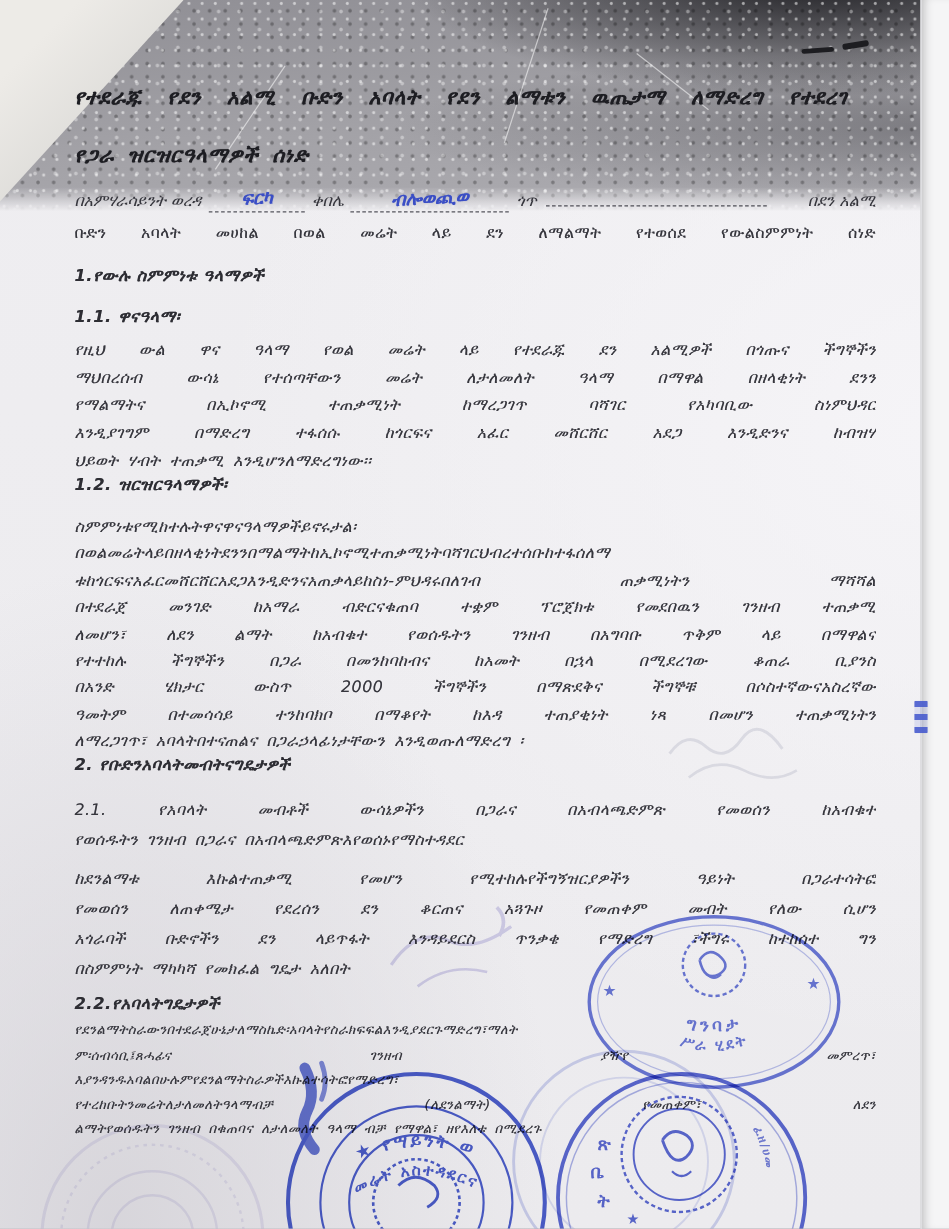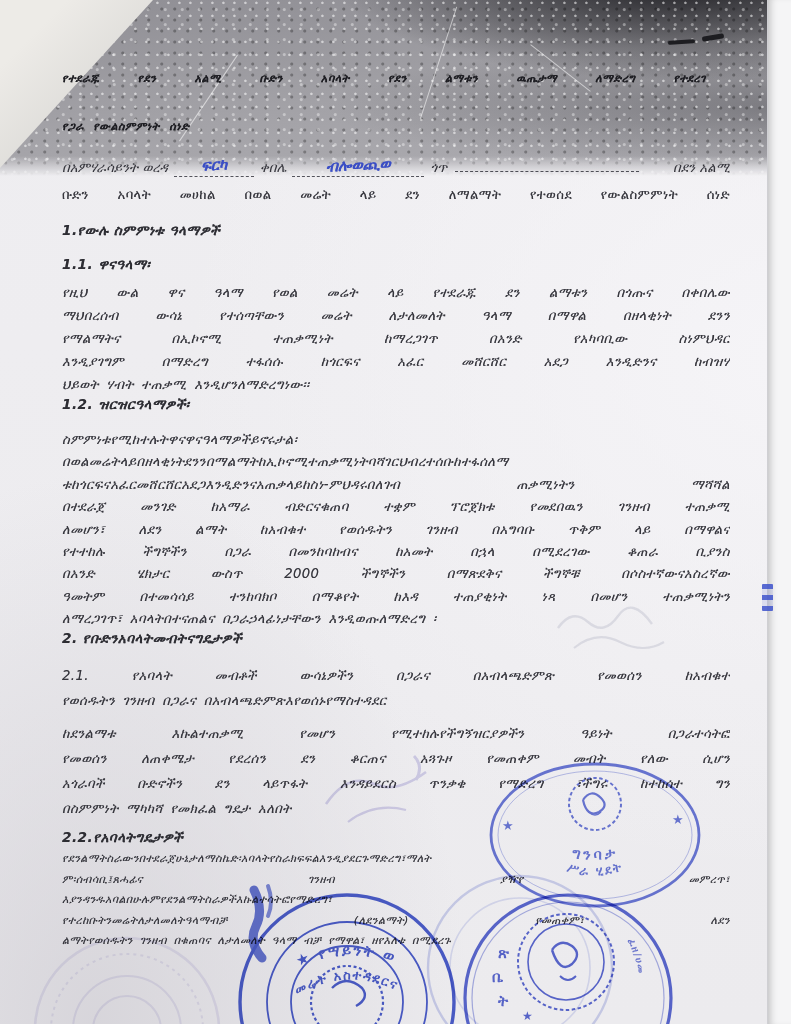--- a/index.html
+++ b/index.html
@@ -39,21 +39,21 @@
     position:absolute; right:0; top:0; width:23px; height:100%;
     background:#f5f5f6; border-left:1px solid #cfcfd3;
     box-shadow:inset 7px 0 9px -6px rgba(0,0,0,.28); z-index:30;
   }
   
   .abs{position:absolute; left:62px; width:668px;}
   .h{position:absolute; left:62px; font-weight:bold; font-style:italic;
      font-size:13.6px; letter-spacing:.5px; color:#2d2d33;
      text-shadow:0 0 .5px rgba(45,45,55,.55);}
   .bandtitle{z-index:3; color:#1d1d22; font-weight:bold; font-style:italic;
-     font-size:11px; letter-spacing:.6px; word-spacing:5px;
+     font-size:17px; letter-spacing:.6px; word-spacing:5px;
      text-shadow:0 0 .6px rgba(20,20,25,.7);}
   .spread{text-align:justify; text-align-last:justify;}
   .tblock{position:absolute; left:62px; width:668px; font-style:italic;}
   .tline{font-size:13.2px; letter-spacing:.4px; word-spacing:3px;
      color:#36363d; text-shadow:0 0 .5px rgba(50,50,60,.5);
      text-align:justify; text-align-last:justify; white-space:nowrap; overflow:hidden;}
   .tblock .tline:last-child{text-align-last:left;}
   .lh23{line-height:23px;} .lh224{line-height:22.4px;} .lh25{line-height:25px;}
   .lh206{line-height:20.6px; font-size:11px;}
   
@@ -86,43 +86,43 @@
     <div class="scratch" style="left:438px;top:4px;height:118px;transform:rotate(18deg);"></div>
     <div class="scratch" style="left:560px;top:30px;height:76px;transform:rotate(-52deg);"></div>
     <div class="scratch" style="left:208px;top:46px;height:104px;transform:rotate(34deg);"></div>
   </div>
   <div id="fold"></div>
 
   <div class="inkdash" style="left:668px;top:40px;width:27px;height:4px;transform:rotate(-4deg);"></div>
   <div class="inkdash" style="left:702px;top:35px;width:22px;height:5px;transform:rotate(-9deg);"></div>
 
   <div class="abs bandtitle spread" style="top:72px;width:644px;">የተደራጁ የደን አልሚ ቡድን አባላት የደን ልማቱን ዉጤታማ ለማድረግ የተደረገ</div>
-  <div class="abs bandtitle" style="top:120px;">የጋራ የውልስምምነት ሰነድ</div>
+  <div class="abs bandtitle" style="top:120px;">የጋራ ዝርዝርዓላማዎች ሰነድ</div>
 
   <div class="abs" id="introline">
     <span class="pr">በአምሃራሳይንት ወረዳ</span>
     <span class="blank">
         <span class="hw">ፍርካ</span>
       </span>
     <span class="pr">ቀበሌ</span>
     <span class="blank wide">
         <span class="hw">ብሎወጪወ</span>
       </span>
     <span class="pr">ጎጥ</span>
     <span class="dashline"></span>
     <span class="pr">በደን አልሚ</span>
   </div>
   <div class="abs tline spread" style="top:187px;">ቡድን አባላት መሀከል በወል መሬት ላይ ደን ለማልማት የተወሰደ የውልስምምነት ሰነድ</div>
 
   <div class="h" style="top:222px;">1.የውሉ ስምምነቱ ዓላማዎች</div>
   <div class="h" style="top:256px;">1.1. ዋናዓላማ፡</div>
   <div class="tblock" style="top:281px;">
-      <div class="tline lh23">የዚህ ውል ዋና ዓላማ የወል መሬት ላይ የተደራጁ ደን ልማቱን በጎጡና በቀበሌው</div>
+      <div class="tline lh23">የዚህ ውል ዋና ዓላማ የወል መሬት ላይ የተደራጁ ደን አልሚዎች በጎጡና ችግኞችን</div>
       <div class="tline lh23">ማህበረሰብ ውሳኔ የተሰጣቸውን መሬት ለታለመለት ዓላማ በማዋል በዘላቂነት ደንን</div>
-      <div class="tline lh23">የማልማትና በኢኮኖሚ ተጠቃሚነት ከማረጋገጥ በአንድ የአካባቢው ስነምህዳር</div>
+      <div class="tline lh23">የማልማትና በኢኮኖሚ ተጠቃሚነት ከማረጋገጥ ባሻገር የአካባቢው ስነምህዳር</div>
       <div class="tline lh23">እንዲያገግም በማድረግ ተፋሰሱ ከጎርፍና አፈር መሸርሸር አደጋ እንዲድንና ከብዝሃ</div>
       <div class="tline lh23">ህይወት ሃብት ተጠቃሚ እንዲሆንለማድረግነው፡፡</div>
     </div>
 
   <div class="h" style="top:396px;">1.2. ዝርዝርዓላማዎች፡</div>
   <div class="tblock" style="top:429px;">
       <div class="tline lh224">ስምምነቱየሚከተሉትዋናዋናዓላማዎችይኖሩታል፡</div>
       <div class="tline lh224">በወልመሬትላይበዘላቂነትደንንበማልማትከኢኮኖሚተጠቃሚነትባሻገርህብረተሰቡከተፋሰለማ</div>
       <div class="tline lh224">ቱከጎርፍናአፈርመሸርሸርአደጋእንዲድንናአጠቃላይከስነ-ምህዳሩበለገብ ጠቃሚነትን ማሻሻል</div>
       <div class="tline lh224">በተደራጀ መንገድ ከአማራ ብድርናቁጠባ ተቋም ፕሮጀክቱ የመደበዉን ገንዘብ ተጠቃሚ</div>

